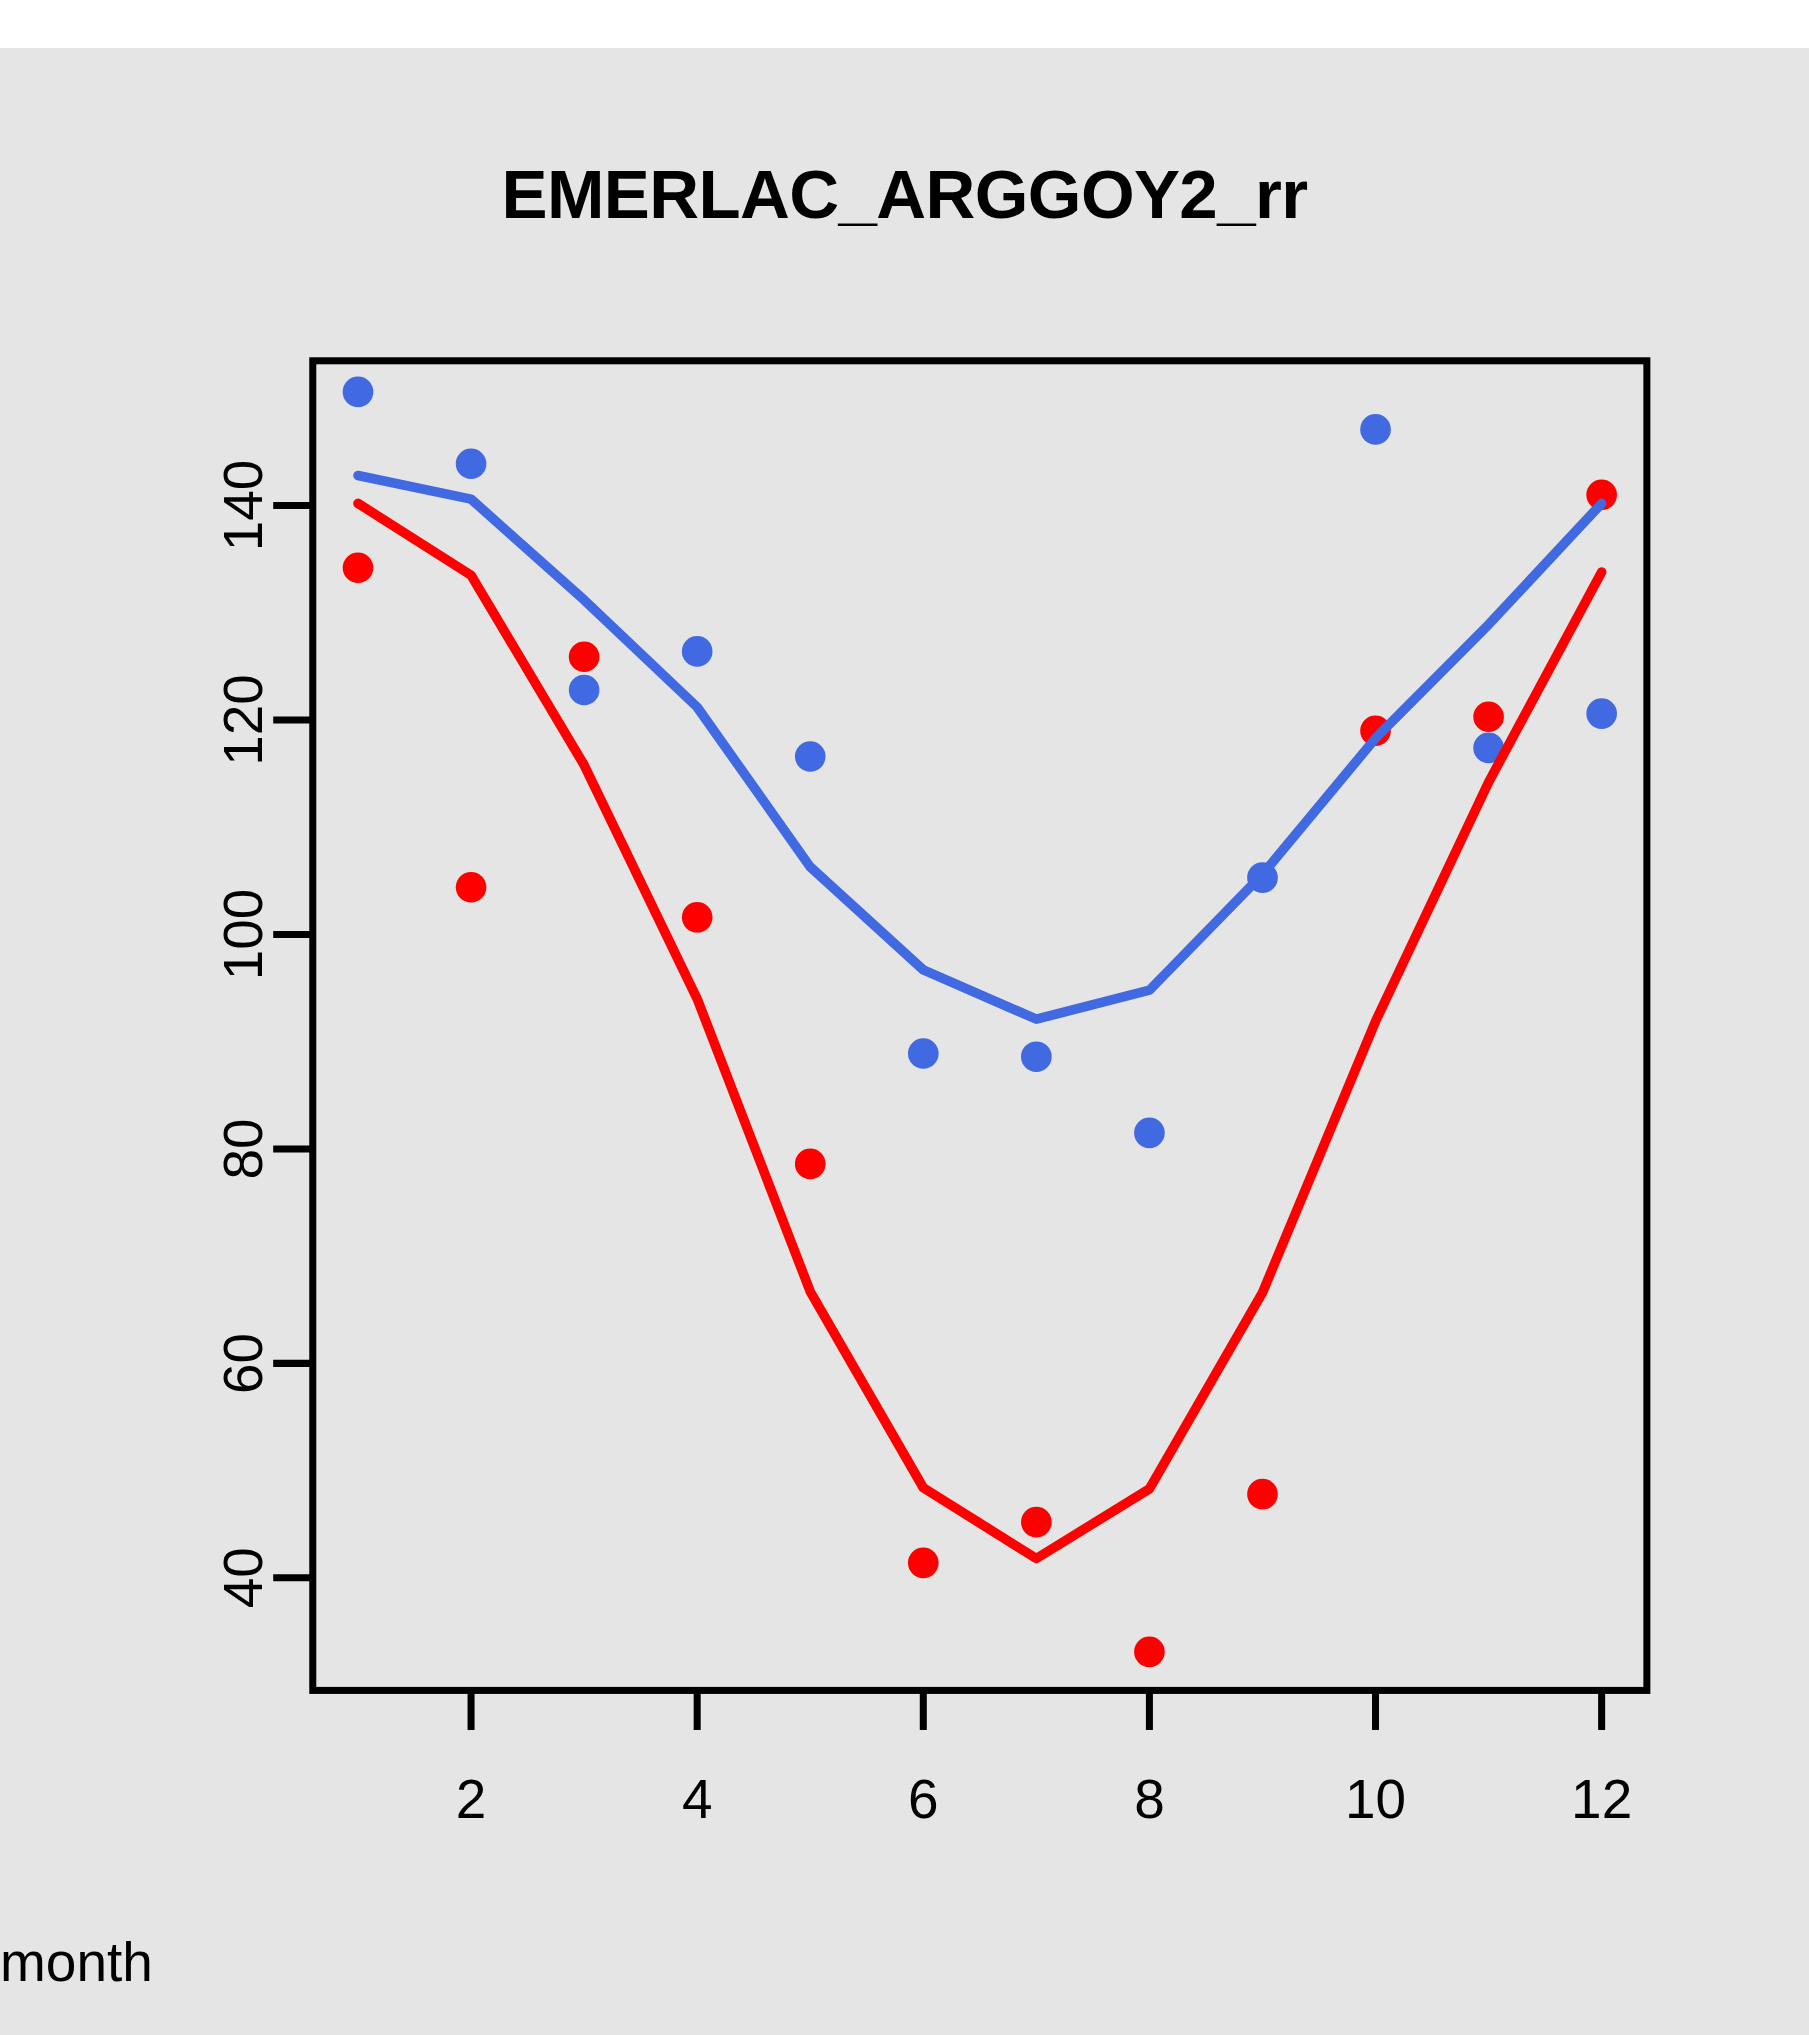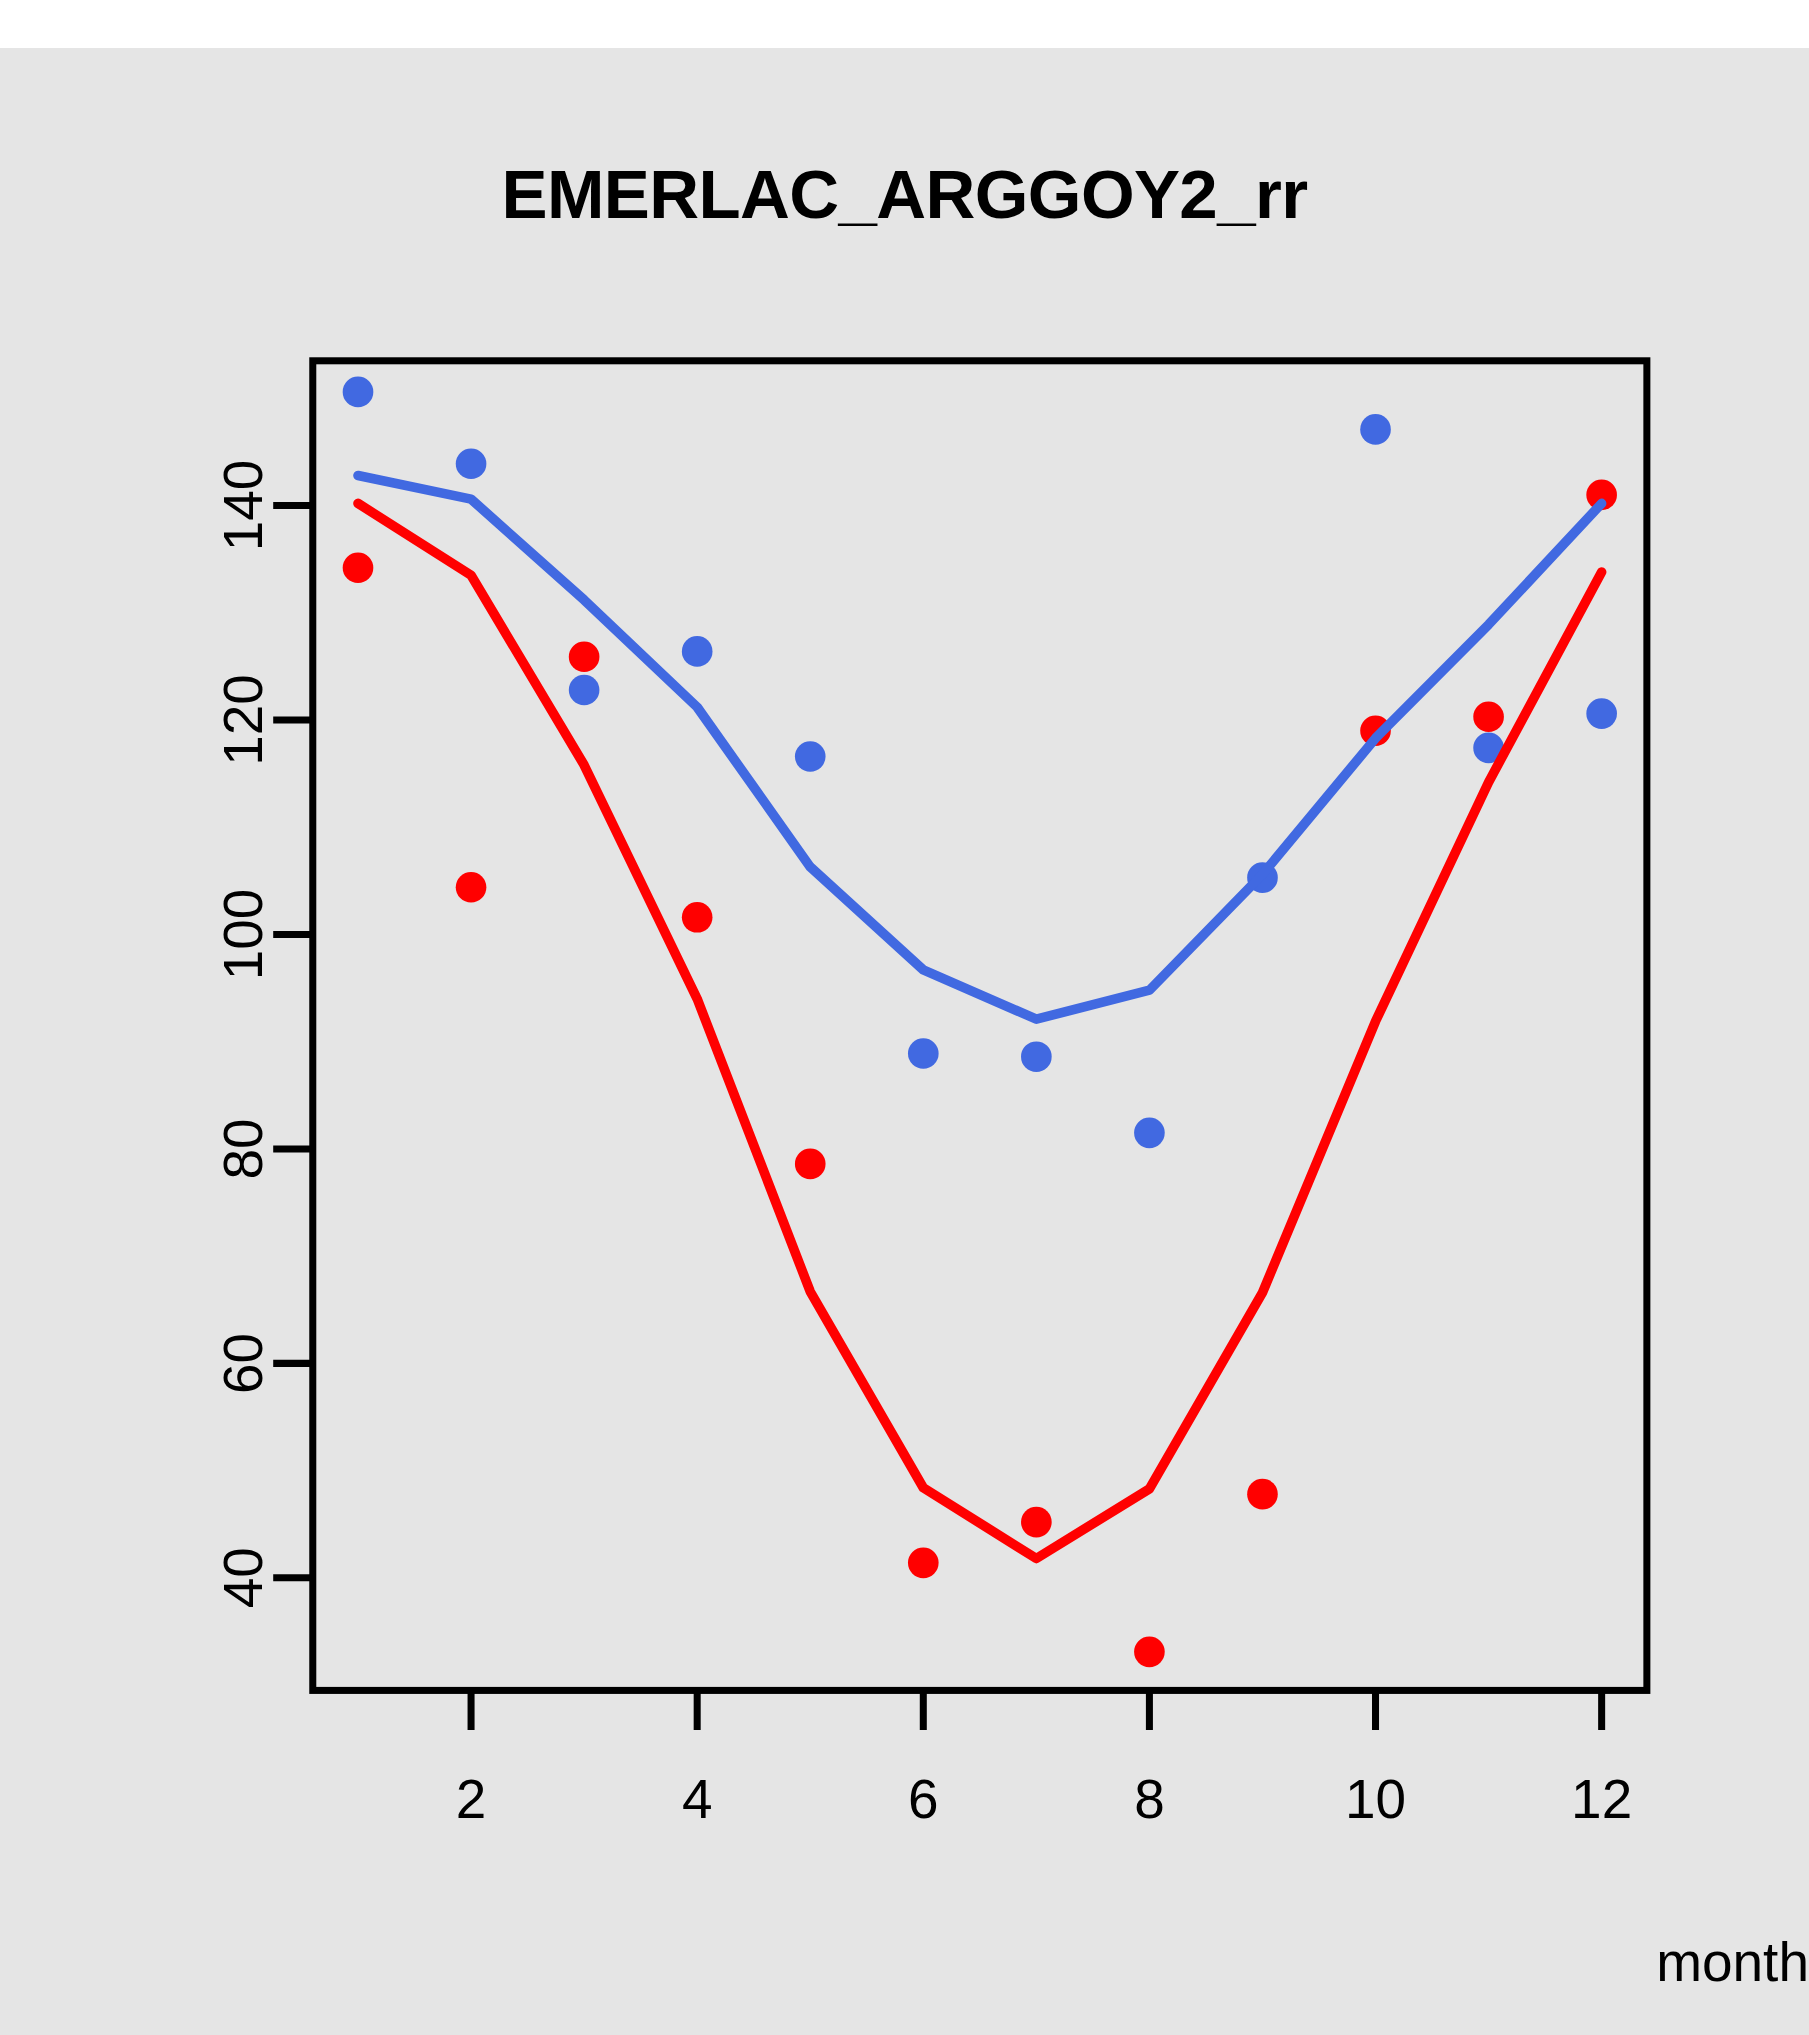--- a/index.html
+++ b/index.html
@@ -20,24 +20,23 @@
     font-weight:bold;
     font-size:69px;
     letter-spacing:-0.6px;
     color:#000;
     white-space:pre;
   }
   #xlabel{
     position:absolute;
     left:0;right:0;
     top:1882px;
-    text-align:right;
+    text-align:left;
     font-size:55px;
     color:#000;
-    padding-left:36px;
   }
   #plot-svg{
     position:absolute;
     left:0;top:0;
     width:1809px;height:2035px;
   }
   .tick-label-x{
     font-family:"Liberation Sans",sans-serif;
     font-size:86px;
     fill:#000;

